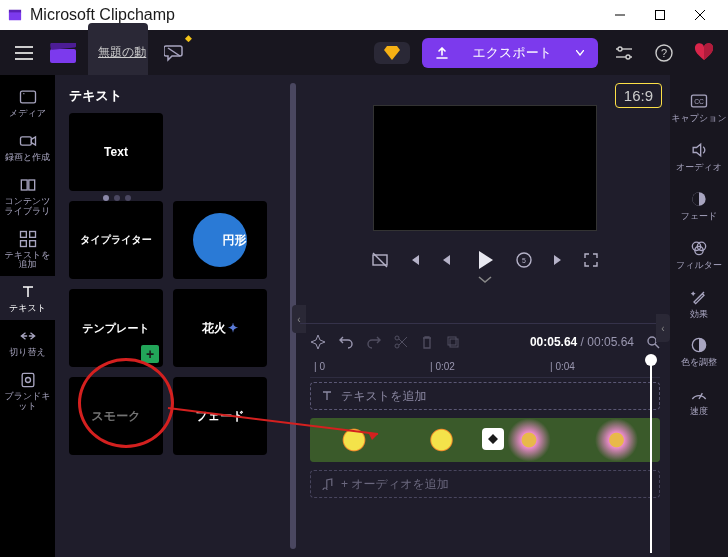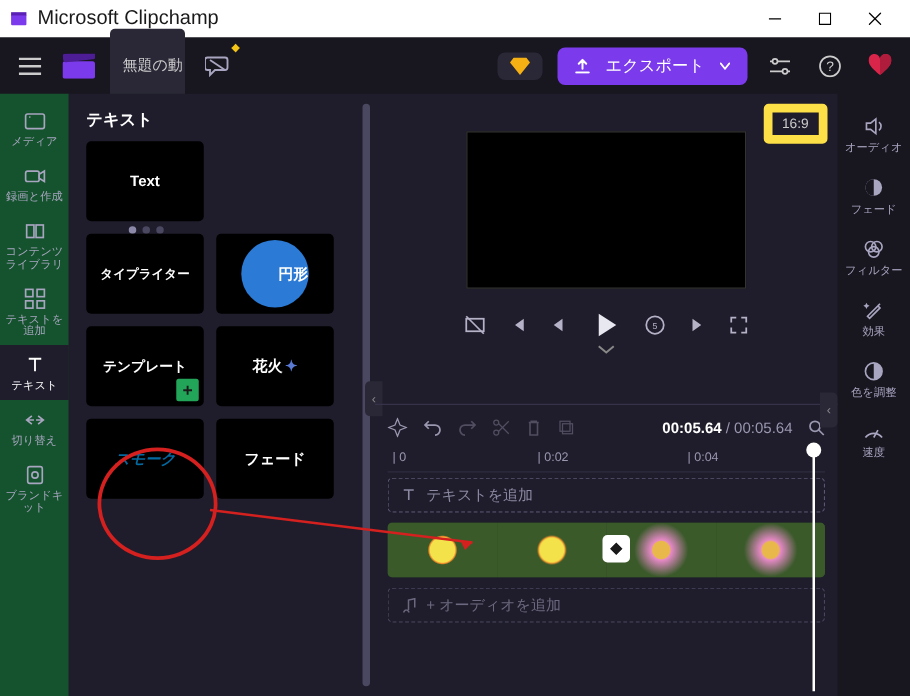--- a/index.html
+++ b/index.html
@@ -9,53 +9,53 @@
 .titlebar { height: 30px; background: #fff; color: #1a1a1a; display: flex; align-items: center; padding: 0 8px; font-size: 16px; }
 .titlebar .logo { width: 14px; height: 14px; margin-right: 8px; }
 .titlebar .title { flex: 1; }
 .titlebar .winbtn { width: 40px; height: 30px; display: flex; align-items: center; justify-content: center; cursor: pointer; }
 .titlebar .winbtn svg { width: 10px; height: 10px; }
 
 
 .topbar { height: 45px; background: #18161f; display: flex; align-items: center; padding: 0 10px; gap: 12px; }
 .hamburger { width: 28px; height: 28px; display:flex; align-items:center; justify-content:center; cursor:pointer;}
 .clapper { width: 26px; height: 20px; }
-.proj-name { background: #2a2836; color: #ccc; font-size: 12px; padding: 21px 10px; border-radius: 4px; max-width: 60px; overflow: hidden; white-space: nowrap; }
+.proj-name { background: #2a2836; color: #ccc; font-size: 12px; padding: 21px 10px; border-radius: 4px; max-width: 60px; overflow: hidden; white-space: nowrap; text-decoration: underline; }
 .topbar .sp { flex: 1; }
 .top-icon { width: 28px; height: 28px; display:flex; align-items:center; justify-content:center; cursor:pointer; color:#a8a5c0;}
 .premium-pill { background: #2a2836; padding: 4px 10px; border-radius: 6px; display:flex; align-items:center; }
-.export-btn { background: #7c3aed; color: #fff; border-radius: 6px; padding: 6px 14px; font-size: 13px; display:flex; align-items:center; gap:12px; cursor:pointer; }
+.export-btn { background: #7c3aed; color: #fff; border-radius: 6px; padding: 6px 14px; font-size: 13px; display:flex; align-items:center; gap:24px; cursor:pointer; }
 .heart { color: #e6394a; font-size: 18px; }
 
 
 .main { display: flex; height: calc(557px - 30px - 45px); }
-.leftnav { width: 55px; background: #14532d; display:flex; flex-direction:column; align-items:center; padding-top:6px; gap:0; }
+.leftnav { width: 55px; background: #000000; display:flex; flex-direction:column; align-items:center; padding-top:6px; gap:0; }
 .navitem { width: 55px; padding: 6px 0; display:flex; flex-direction:column; align-items:center; gap:2px; cursor:pointer; color:#a8a5c0; font-size: 9px; text-align:center; line-height:1.1;}
 .navitem.active { background:#1f1d2b; color:#fff; }
 .navitem svg { width:20px; height:20px; }
 
 .panel { width: 245px; background:#1f1d2b; padding: 10px 4px 10px 14px; overflow: hidden; position:relative;}
 .panel h3 { font-size: 13px; font-weight:700; margin: 2px 0 8px; color:#fff;}
 .panel h4 { font-size: 13px; font-weight:700; margin:10px 0 6px; color:#fff;}
 .panel .scr { position:absolute; right:4px; top:8px; bottom:8px; width:6px; background:#4a4760; border-radius:3px; }
 .thumbs { display:flex; gap:10px; flex-wrap:wrap; }
-.thumb { width:94px; height:64px; background:#000; border-radius:4px; display:flex; align-items:center; justify-content:center; font-size:12px; color:#fff; font-weight:700; cursor:pointer; position:relative;}
+.thumb { width:94px; height:78px; background:#000; border-radius:4px; display:flex; align-items:center; justify-content:center; font-size:12px; color:#fff; font-weight:700; cursor:pointer; position:relative;}
 .thumb.circle::after { content:""; width:54px; height:54px; background:#2a7ad6; border-radius:50%; position:absolute; }
 .thumb.circle span { position:relative; z-index:1;margin-left:29px; }
-.thumb.smoke { color:#0369a1; font-style: italic; }
+.thumb.smoke { color:#737373; }
 .thumb .plus { position:absolute; right:4px; bottom:4px; width:18px; height:18px; background:#22a559; border-radius:2px; display:flex; align-items:center; justify-content:center; font-size:14px; font-weight:bold; color:#1a1a1a;}
 .dots { display:flex; gap:5px; justify-content:flex-start; padding-left:34px; margin-top:4px;}
 .dots span { width:6px; height:6px; border-radius:50%; background:#4a4760;}
 .dots span.on { background:#8b88a8;}
 
 .center { width: 370px; display:flex; flex-direction:column; position:relative;}
 .collapse-tab { position:absolute; left:-8px; top:230px; width:14px; height:28px; background:#2a2836; border-radius:4px 0 0 4px; display:flex; align-items:center; justify-content:center; cursor:pointer; color:#888; font-size:10px;}
 
 .preview { flex: 0 0 248px; display:flex; flex-direction:column; align-items:center; position:relative; padding-top:8px;}
-.aspect { position:absolute; right:8px; top:8px; border:7px solid #fde047; border-radius:4px; padding:3px 8px; font-size:11px; cursor:pointer; color:#ccc;}
+.aspect { position:absolute; right:8px; top:8px; border:1px solid #fde047; border-radius:4px; padding:3px 8px; font-size:15px; cursor:pointer; color:#ccc;}
 .canvas { width:224px; height:126px; background:#000; margin-top:22px; border:1px solid #333;}
 .playback { display:flex; align-items:center; gap:18px; margin-top: 16px; color:#b5b2c8;}
 .playback .btn { cursor:pointer; display:flex; align-items:center;}
 .playback .play { width:26px; height:26px; }
 .chev-row { display:flex; justify-content:center; margin-top:2px;}
 .chev-row svg{ color:#888;}
 
 .timeline { flex:1; border-top:1px solid #35324a; padding: 4px 10px; display:flex; flex-direction:column; position:relative;}
 .tl-toolbar { display:flex; align-items:center; gap:12px; height:28px; color:#9a97b0; font-size:12px;}
 .tl-toolbar .tool { cursor:pointer; display:flex; align-items:center;}
@@ -391,20 +391,27 @@
           </svg>
         <span>+ オーディオを追加</span>
       </div>
       <div class="playhead"></div>
     </div>
   </div>
 
   <div class="rightnav">
     <div class="ritem">
         <svg viewBox="0 0 24 24">
+          <rect x="3" y="5" width="18" height="14" rx="2" fill="none" stroke="currentColor" stroke-width="1.6"></rect>
+          <text x="12" y="16" text-anchor="middle" font-size="8" fill="currentColor">CC</text>
+        </svg>
+        <span>キャプション</span>
+      </div>
+    <div class="ritem">
+        <svg viewBox="0 0 24 24">
           <path d="M5 9 h4 l5 -4 v14 l-5 -4 h-4 z M17 8 a5 5 0 0 1 0 8" fill="none" stroke="currentColor" stroke-width="1.6"></path>
         </svg>
         <span>オーディオ</span>
       </div>
     <div class="ritem">
         <svg viewBox="0 0 24 24">
           <circle cx="12" cy="12" r="8" fill="currentColor"></circle>
           <path d="M12 4 a8 8 0 0 0 0 16 z" fill="#18161f"></path>
         </svg>
         <span>フェード</span>

